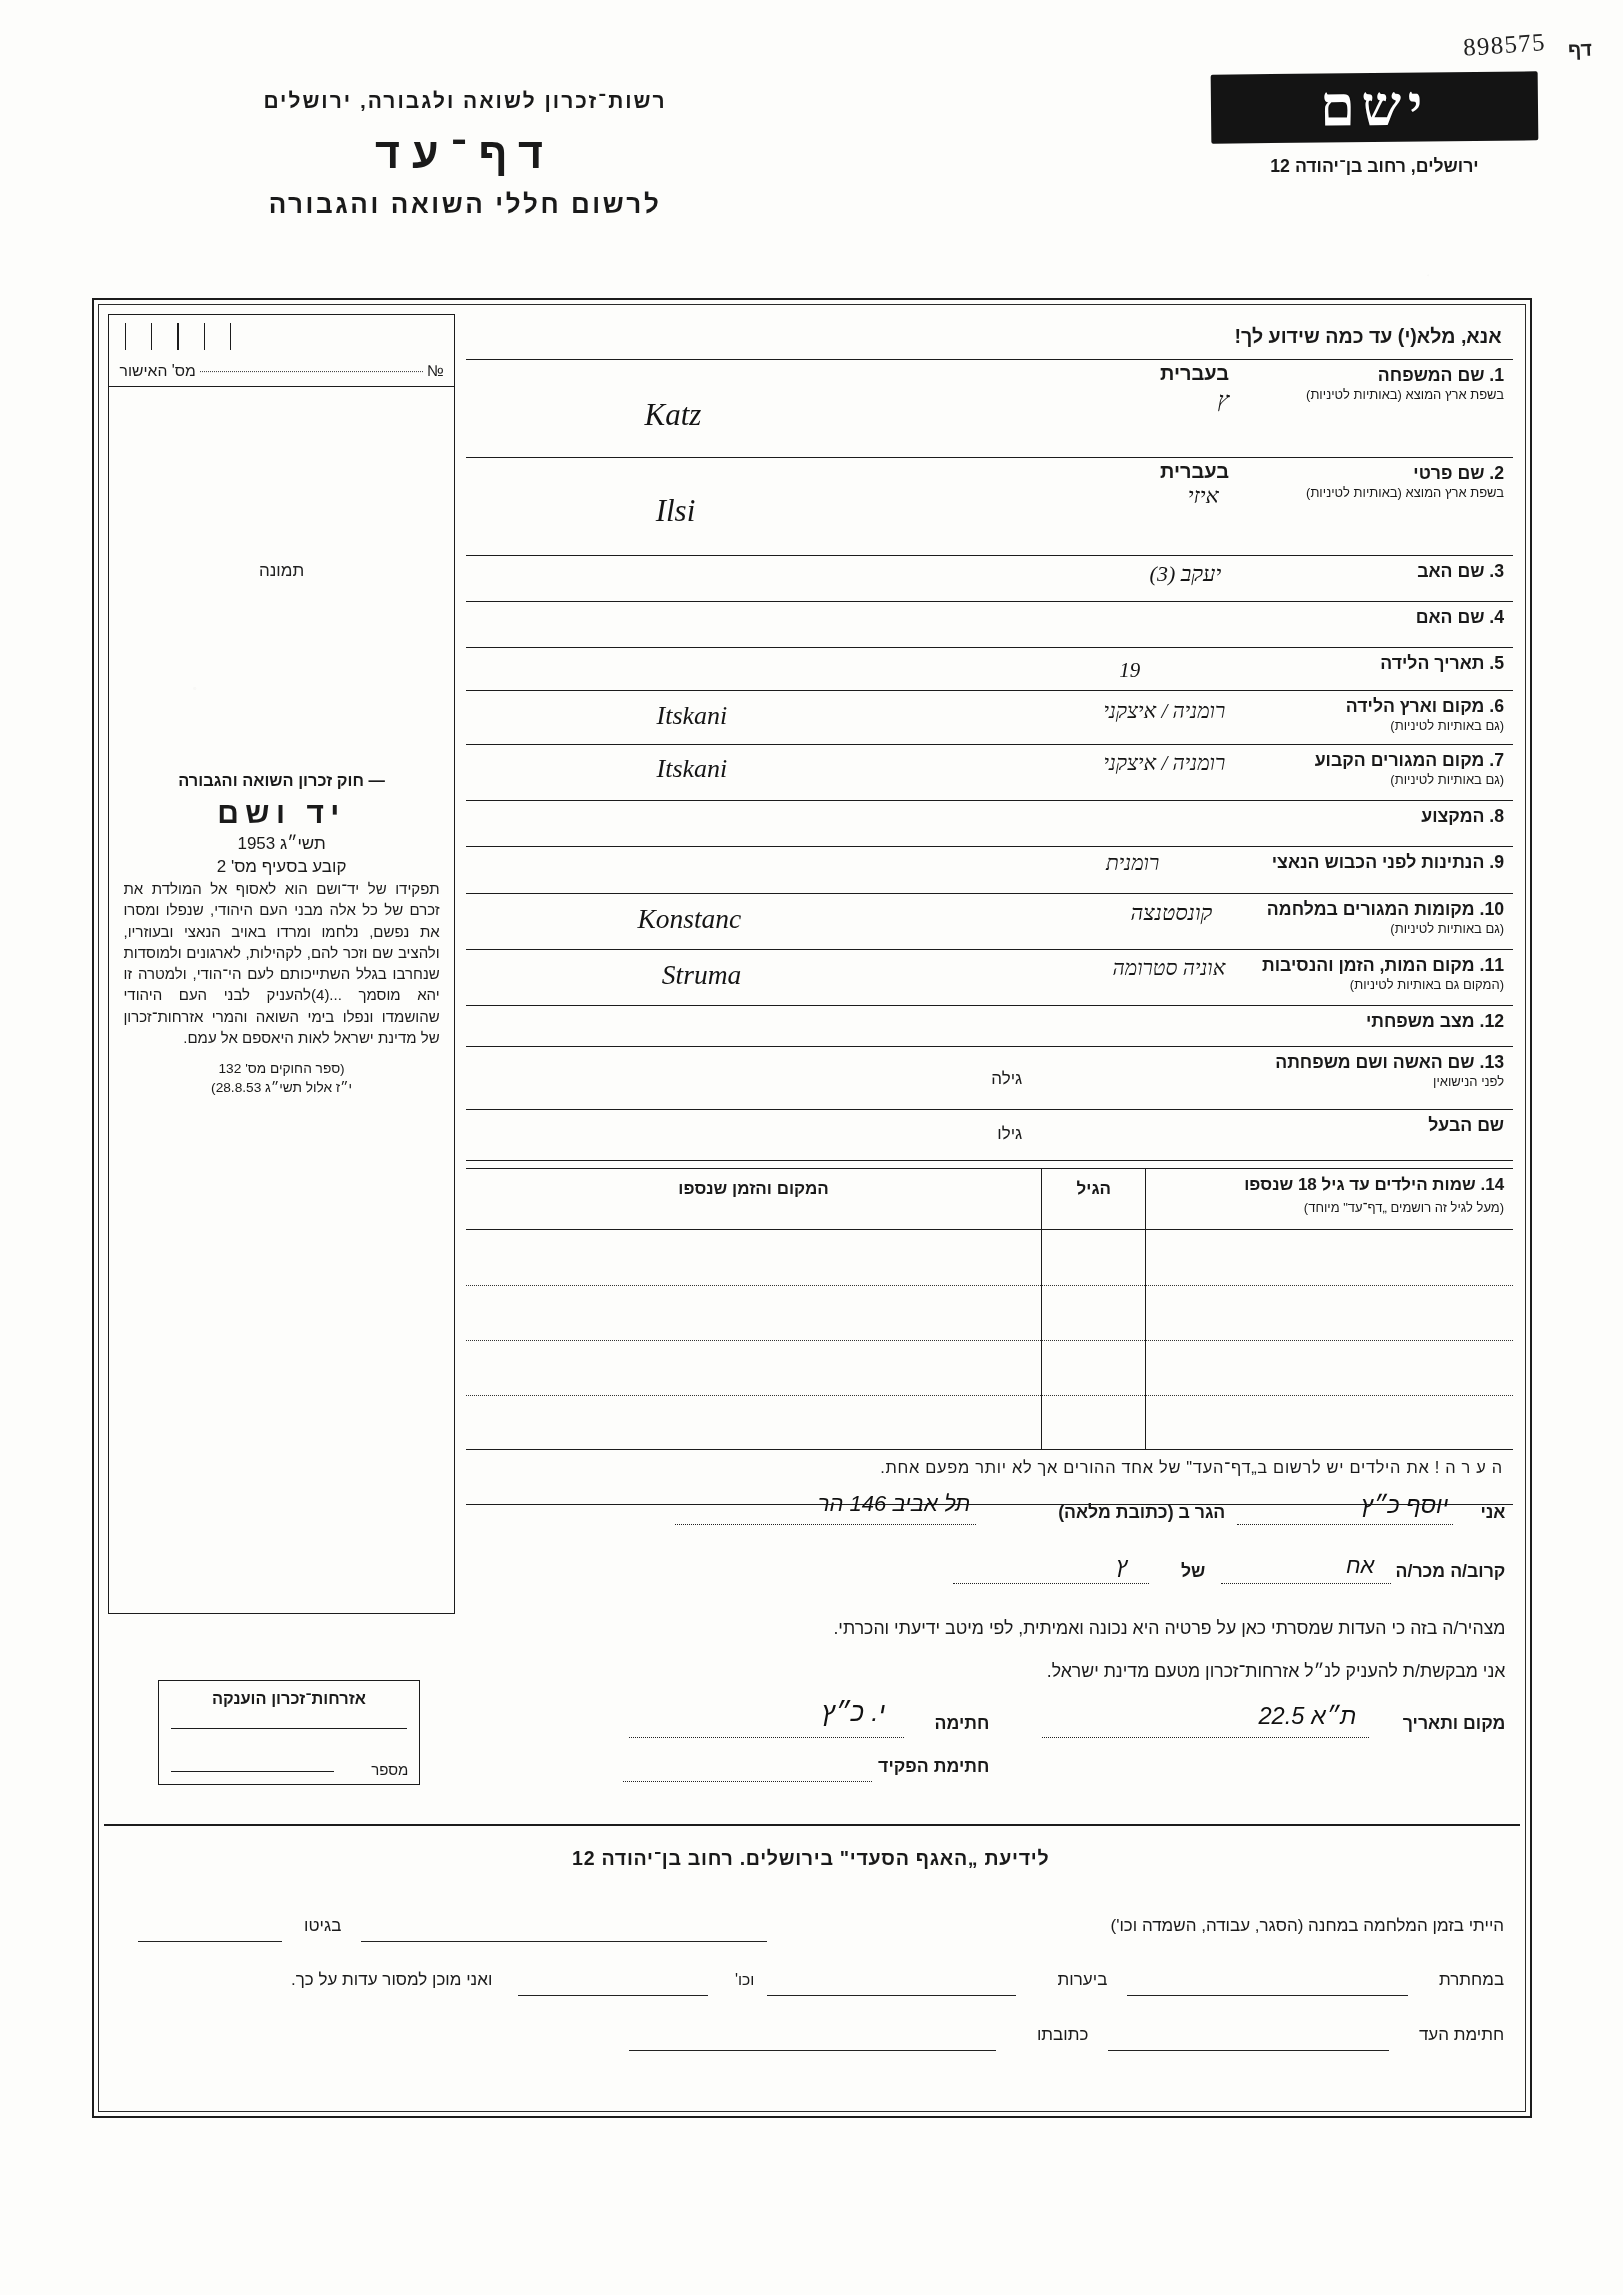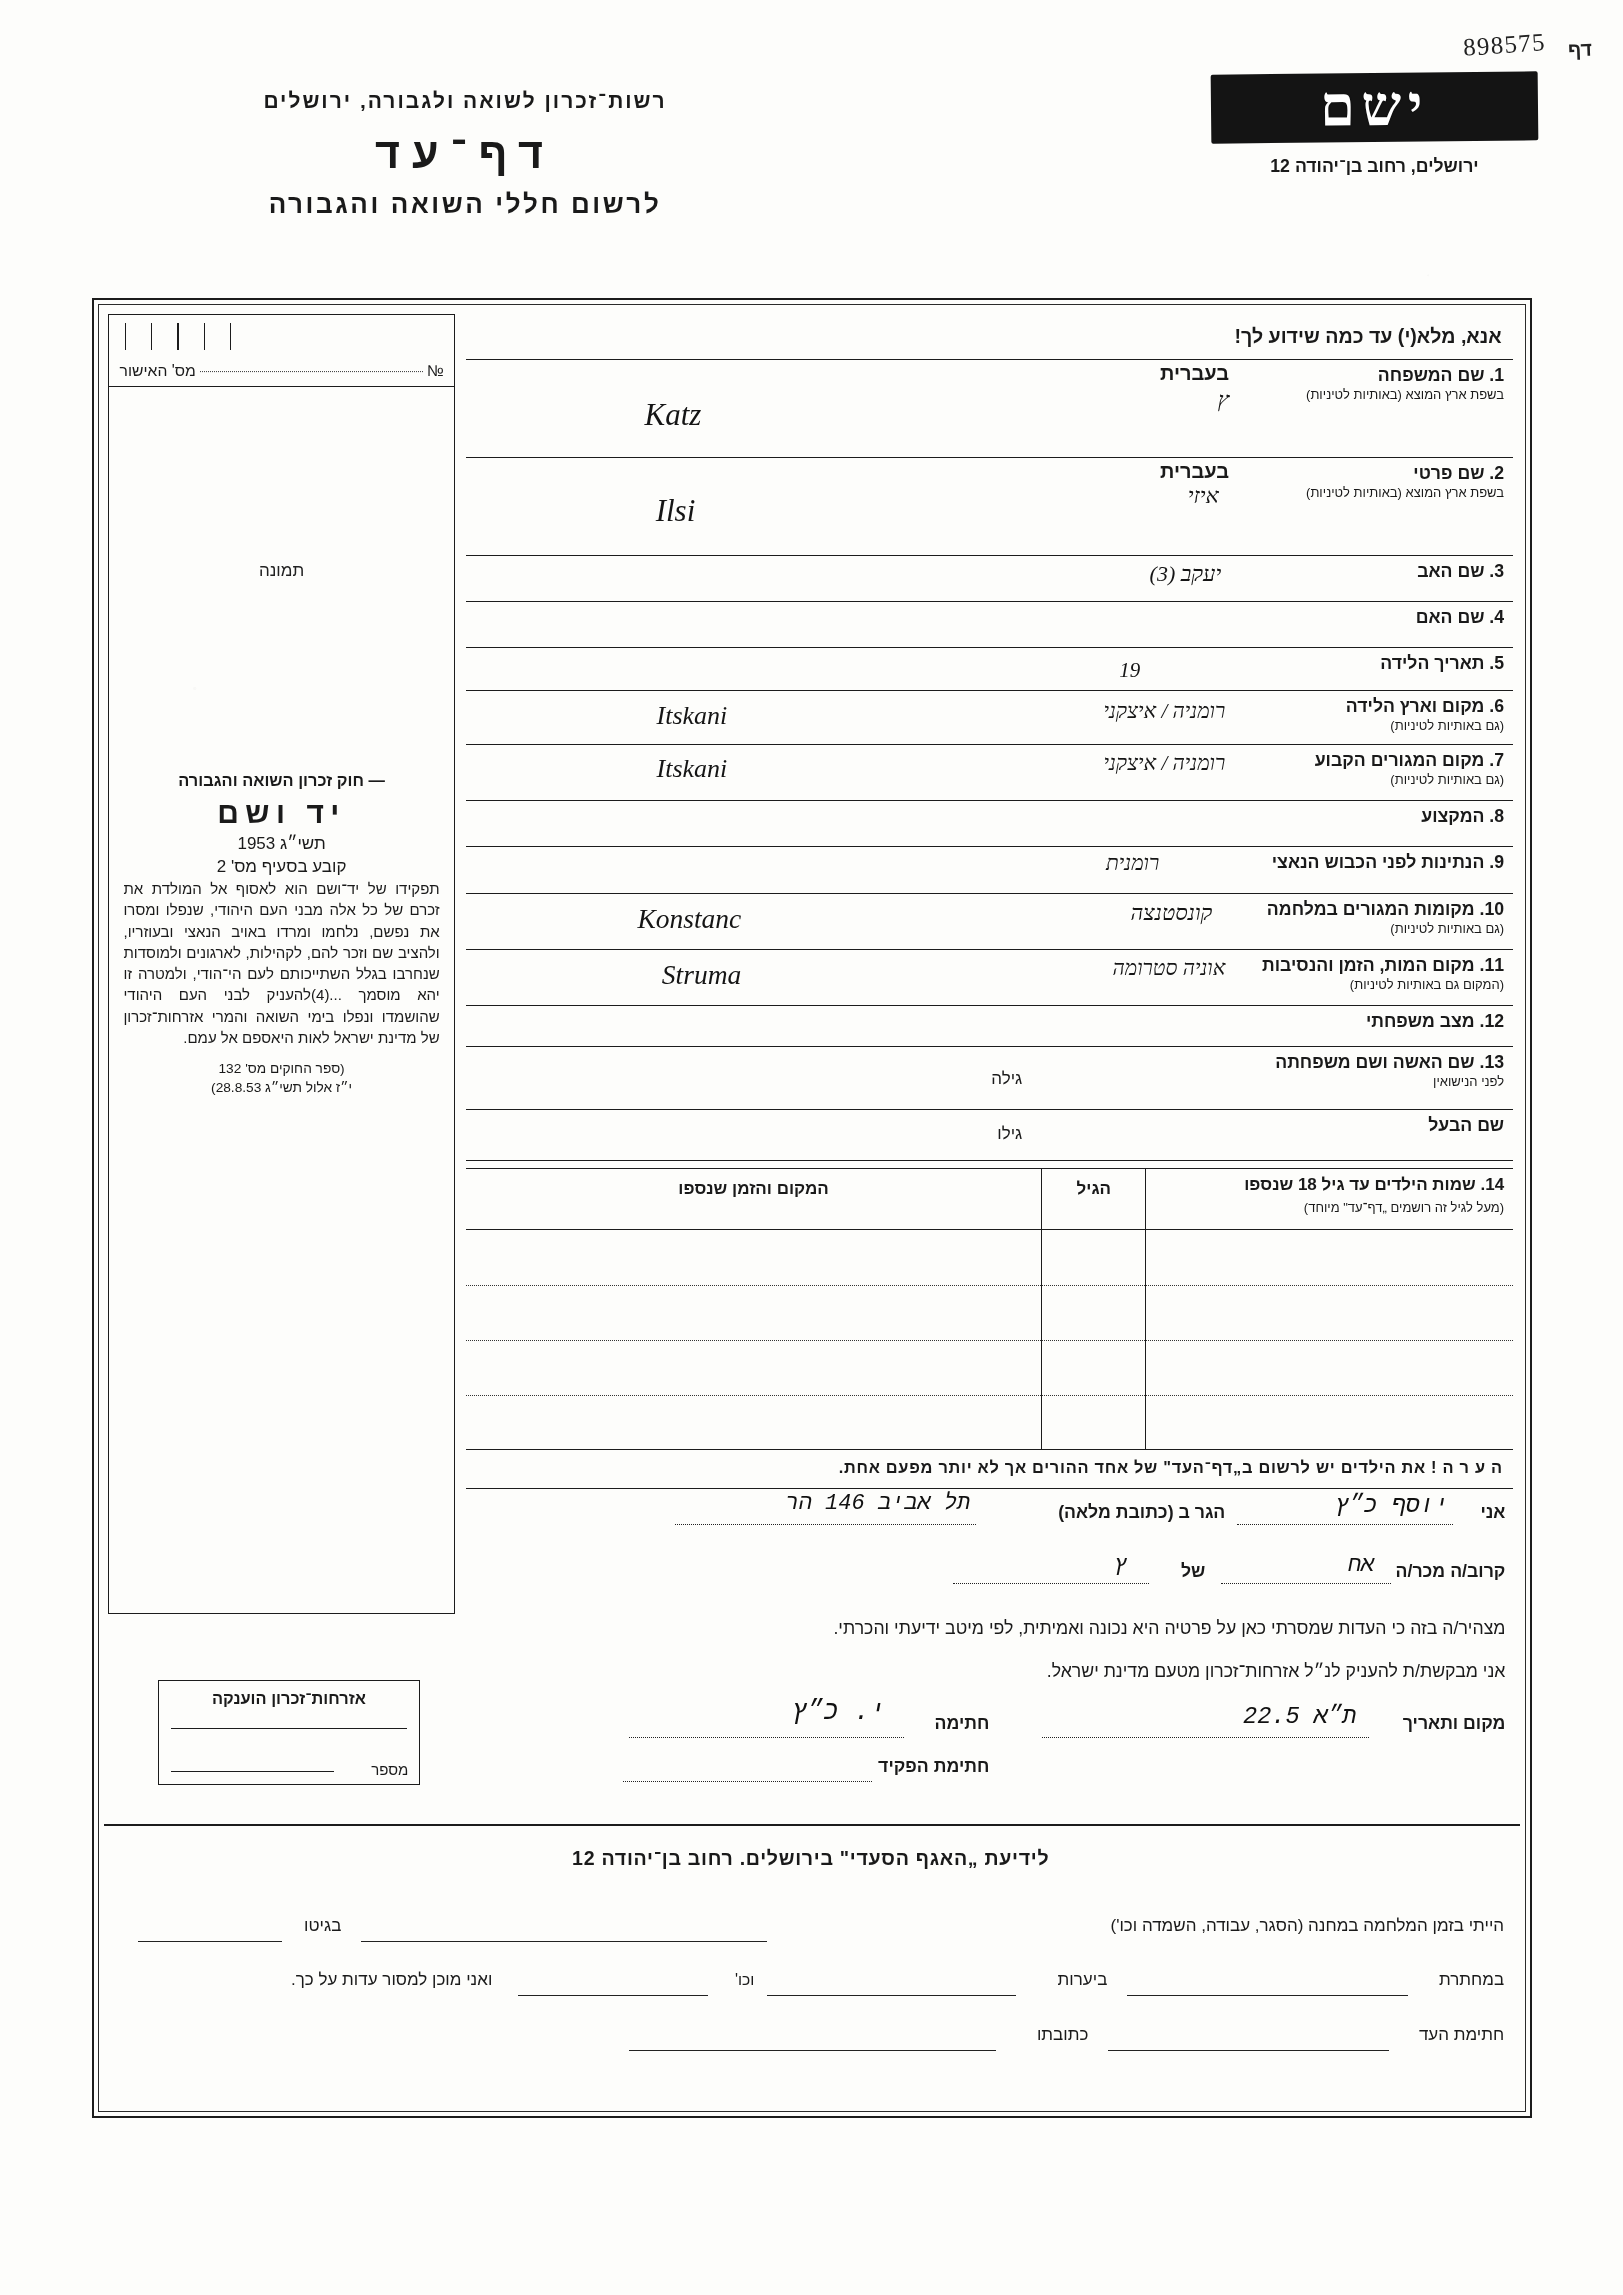--- a/index.html
+++ b/index.html
@@ -410,26 +410,26 @@
     left: 0; right: 0;
     border-top: 0.7px dotted #333;
   }
 
   
   .note {
     position: absolute;
     left: 367px;
     right: 11.8px;
     top: 1144px;
-    height: 40px;
+    height: 56px;
     border-top: 1.3px solid #1c1c1c;
     border-bottom: 1.3px solid #1c1c1c;
     direction: rtl;
     font-size: 16.4px;
-    font-weight: bold;
+    font-weight: normal;
     padding: 7.9px 10.5px 0 10.5px;
     box-sizing: border-box;
     letter-spacing: 0.7px;
   }
 
   
   .decl {
     position: absolute;
     left: 9.2px;
     right: 11.8px;
@@ -473,21 +473,21 @@
     letter-spacing: 0.7px;
   }
   .bl {
     position: absolute;
     font-size: 17px;
     white-space: nowrap;
   }
 
   .mark {
     position: absolute;
-    font-family: Liberation Mono, monospace;
+    font-family: Liberation Sans, sans-serif;
     font-style: italic;
     color: #111;
   }
 </style>
 </head>
 <body>
 
 <div class="page">
 
   <div class="top">

